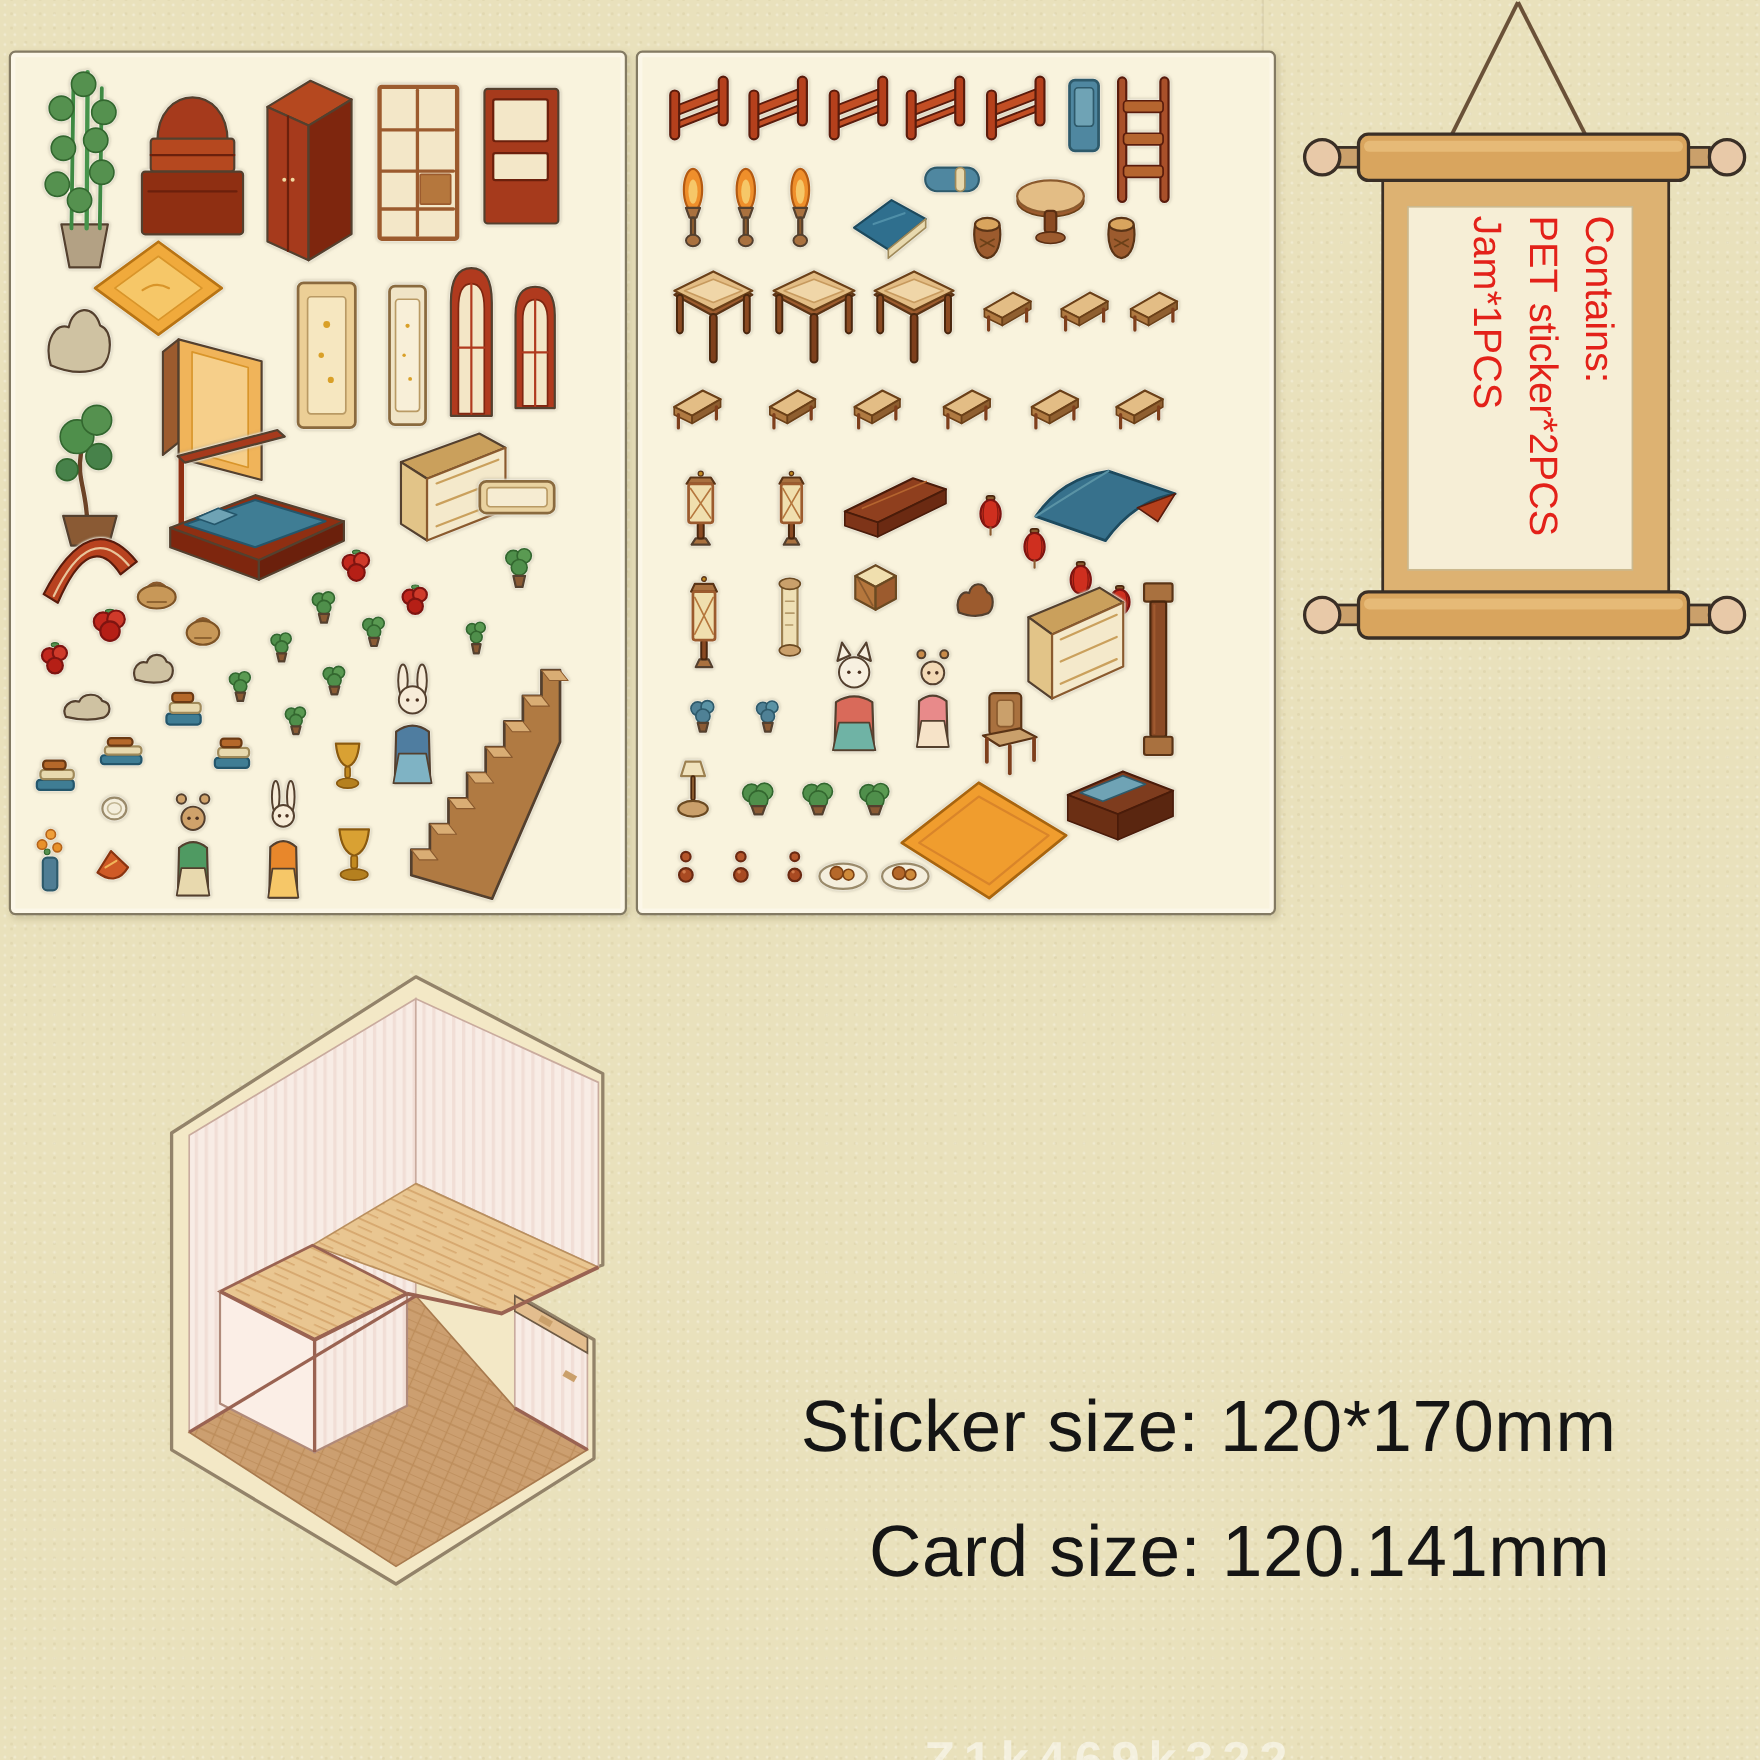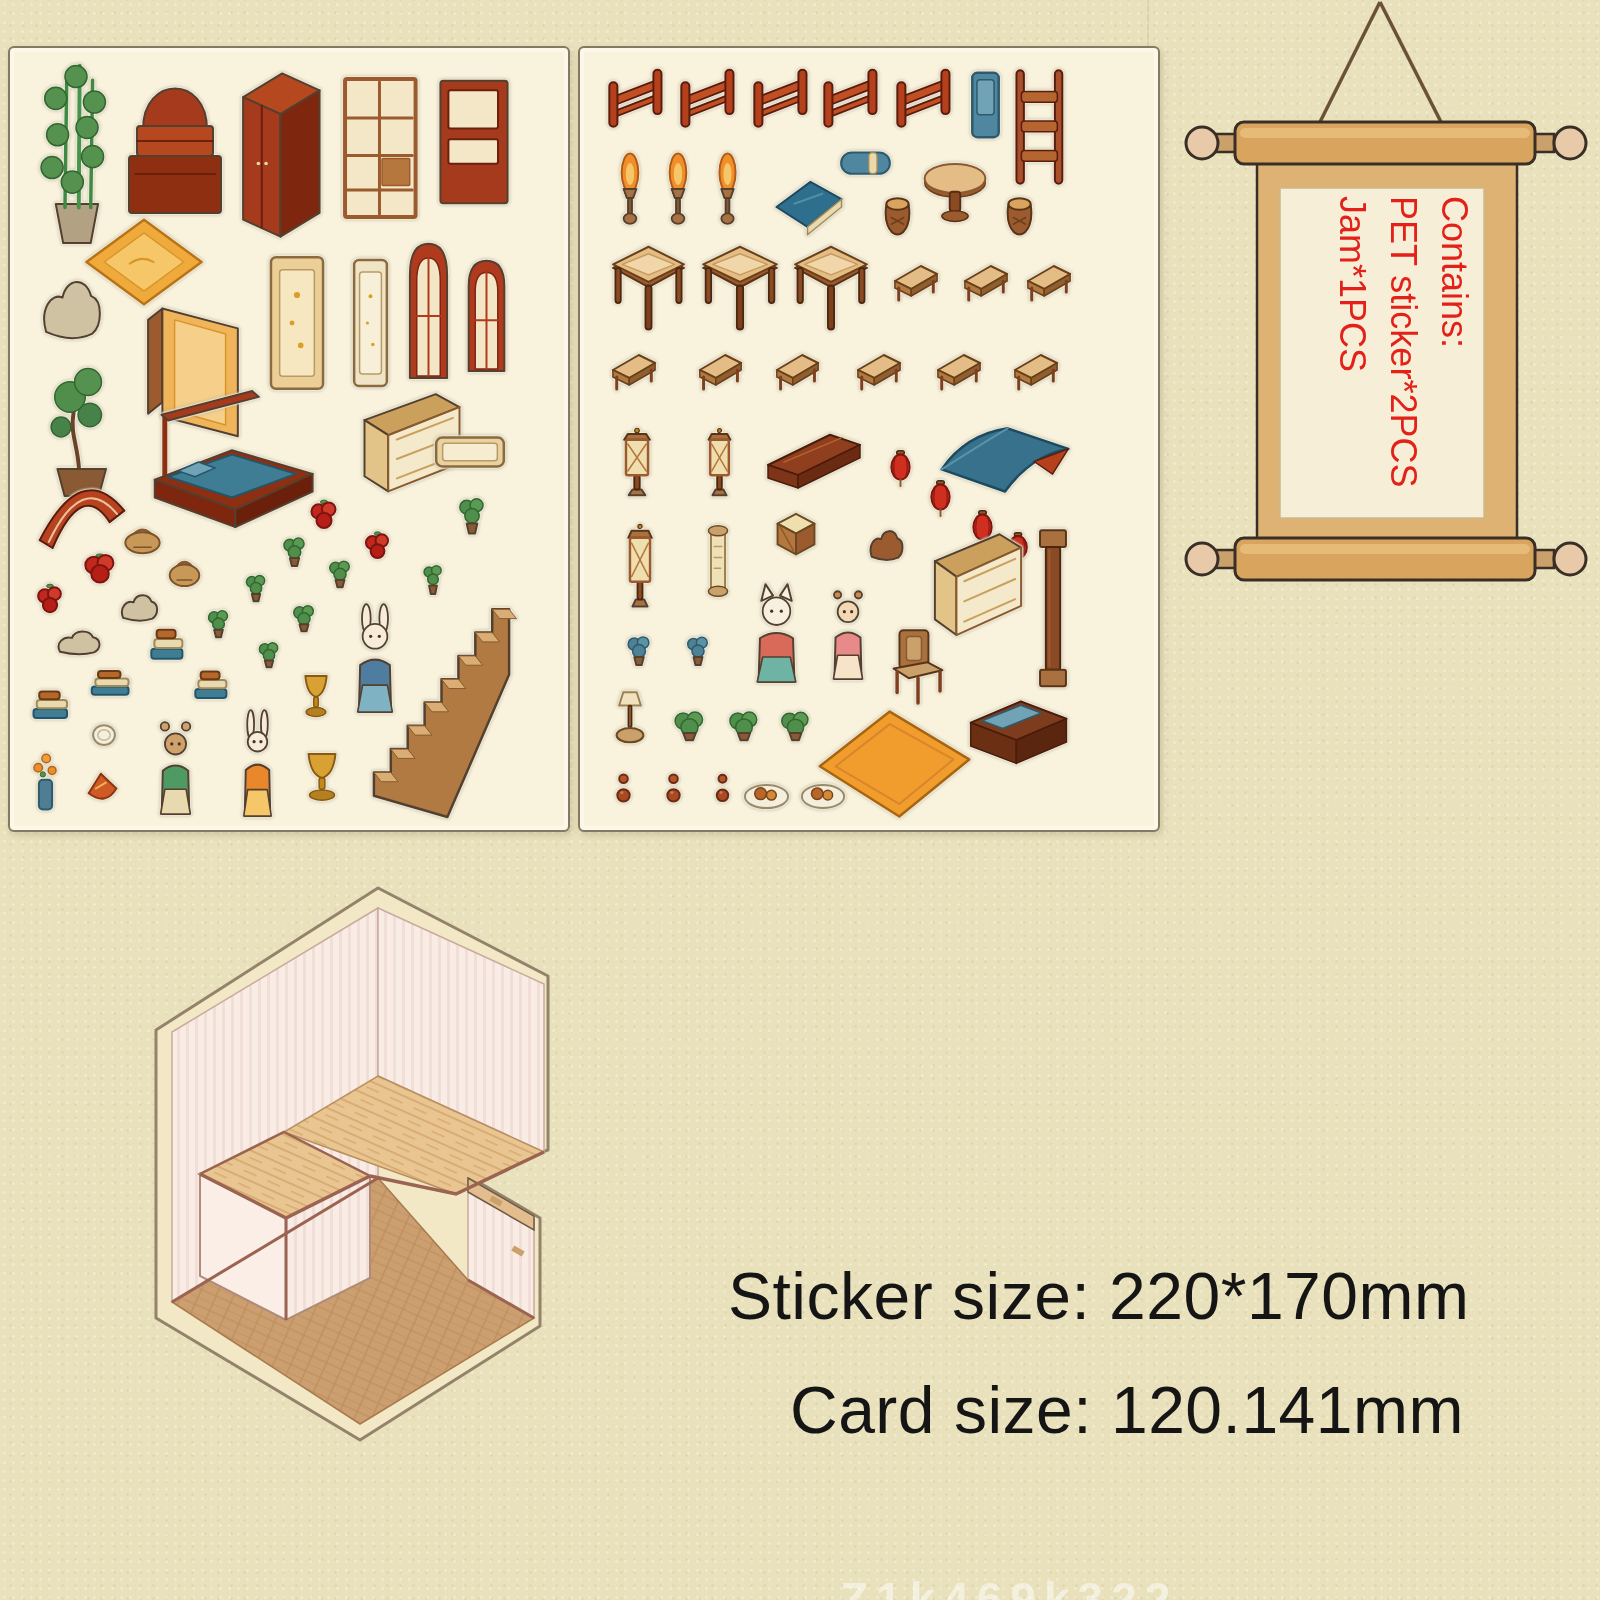--- a/index.html
+++ b/index.html
@@ -956,19 +956,19 @@
     <path d="M140,324 L226,368 L310,326" fill="none" stroke="#9a6352" stroke-width="3.5"></path>
     <path d="M226,368 L226,470" fill="none" stroke="#9a6352" stroke-width="3"></path>
     <path d="M484,302 L396,344 L310,326" fill="none" stroke="#9a6352" stroke-width="3.5"></path>
     <path d="M112,452 L318,328" fill="none" stroke="#9a6352" stroke-width="3"></path>
     <path d="M408,430 L474,468" fill="none" stroke="#9a6352" stroke-width="3"></path>
     <rect x="430" y="348" width="12" height="6" fill="#caa06b" transform="rotate(30 436 351)"></rect>
     <rect x="452" y="398" width="12" height="6" fill="#caa06b" transform="rotate(30 458 401)"></rect>
   </svg>
 
   <div class="sizes">
-    <div class="size-line" style="left:728px;top:1258px">Sticker size: 220*170mm</div>
+    <div class="size-line" style="left:728px;top:1258px">Sticker size: 120*170mm</div>
     <div class="size-line" style="left:790px;top:1372px">Card size: 120.141mm</div>
   </div>
 
   <div class="watermark">Z1k469k322</div>
 
 </div>
 
 </body></html>

